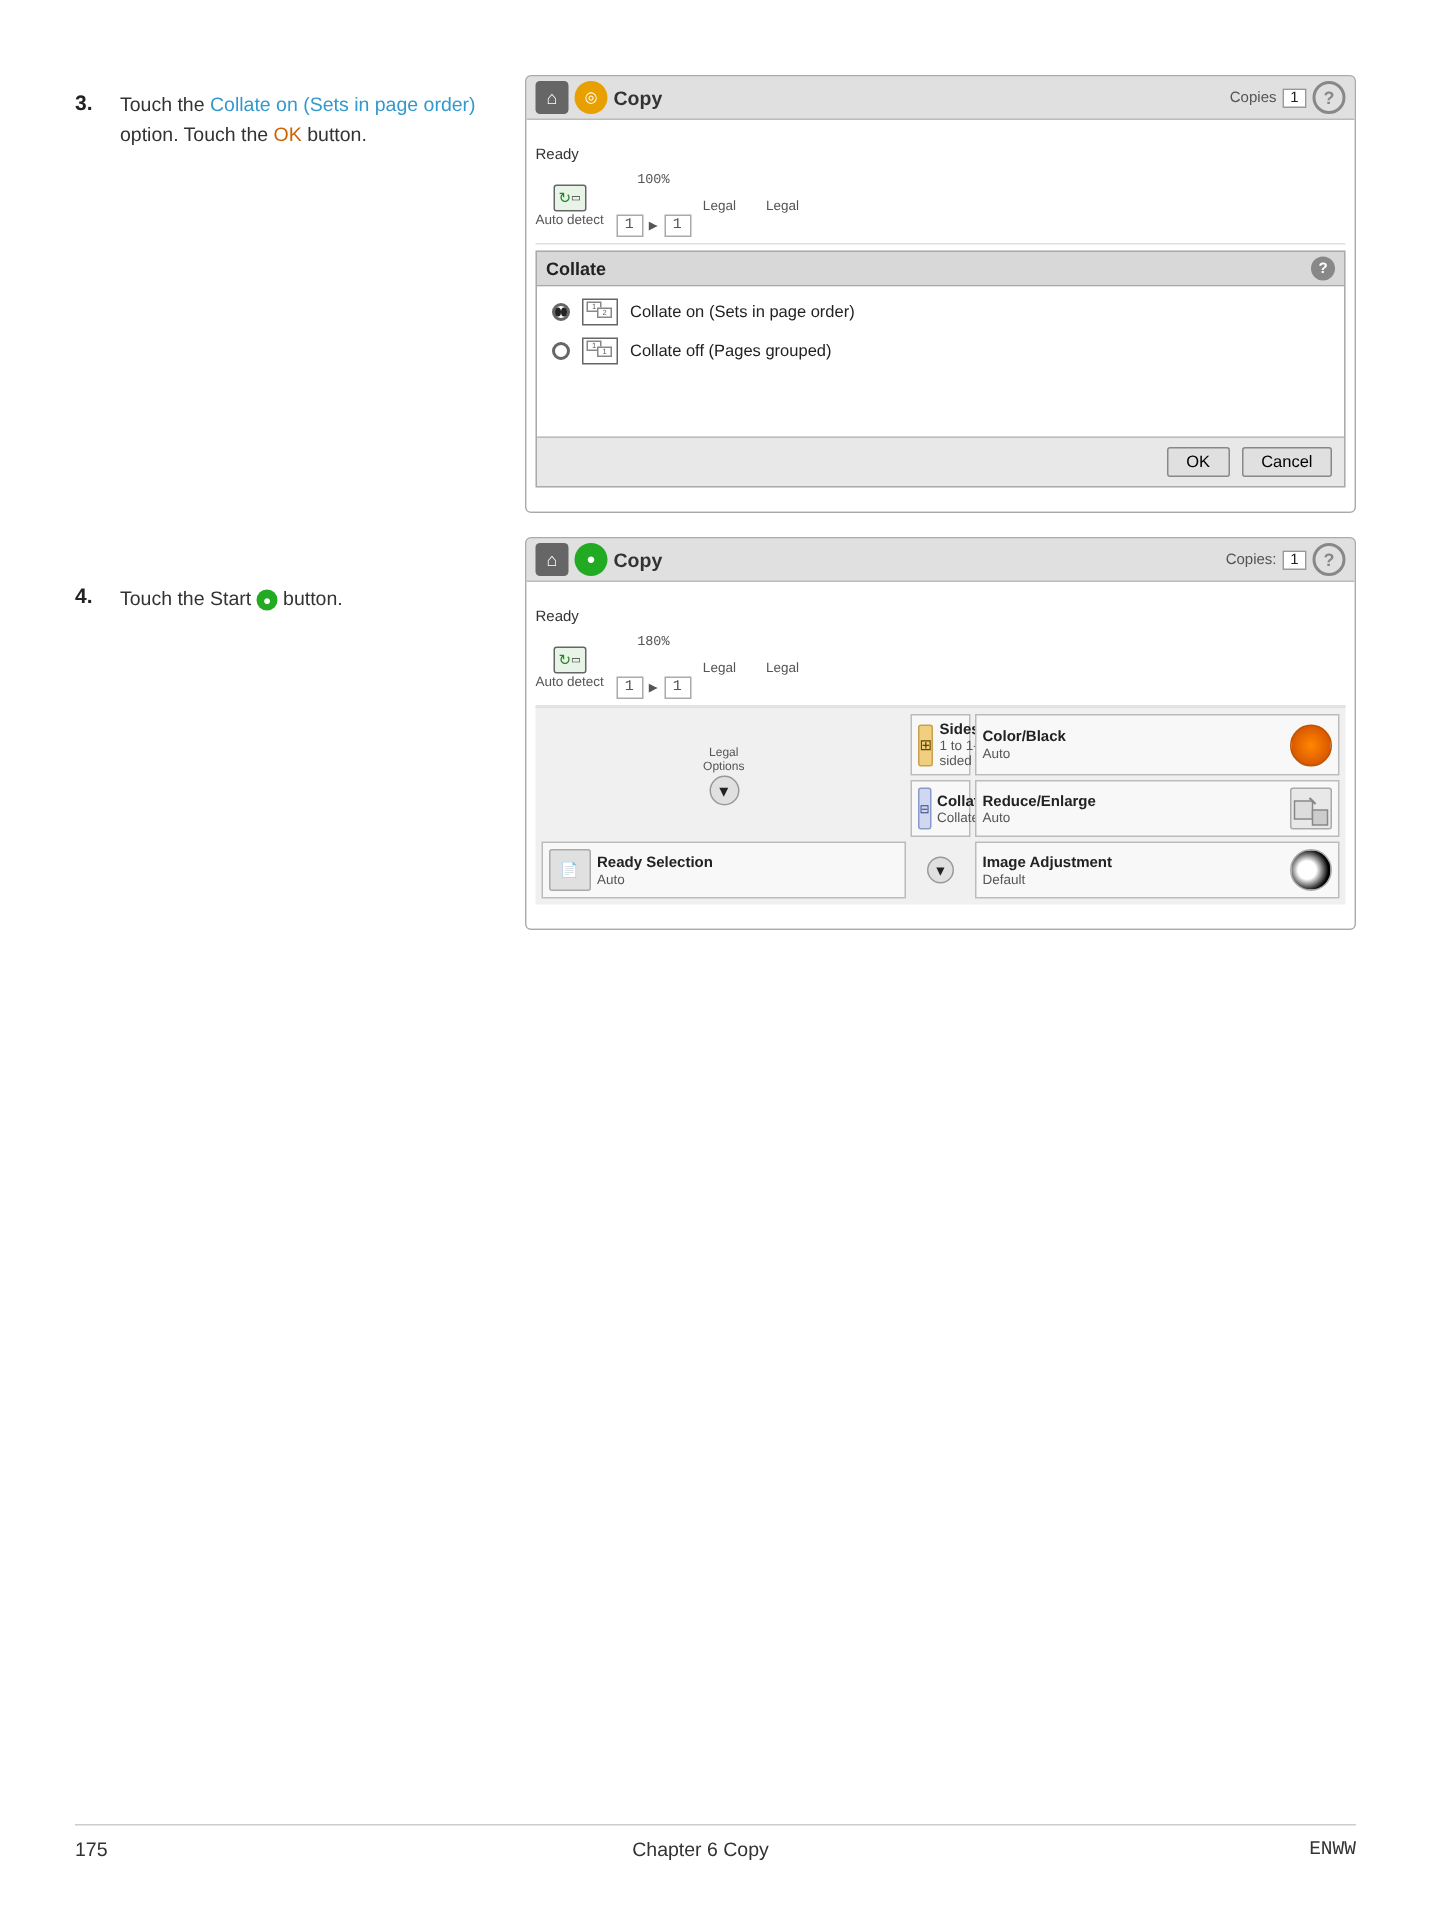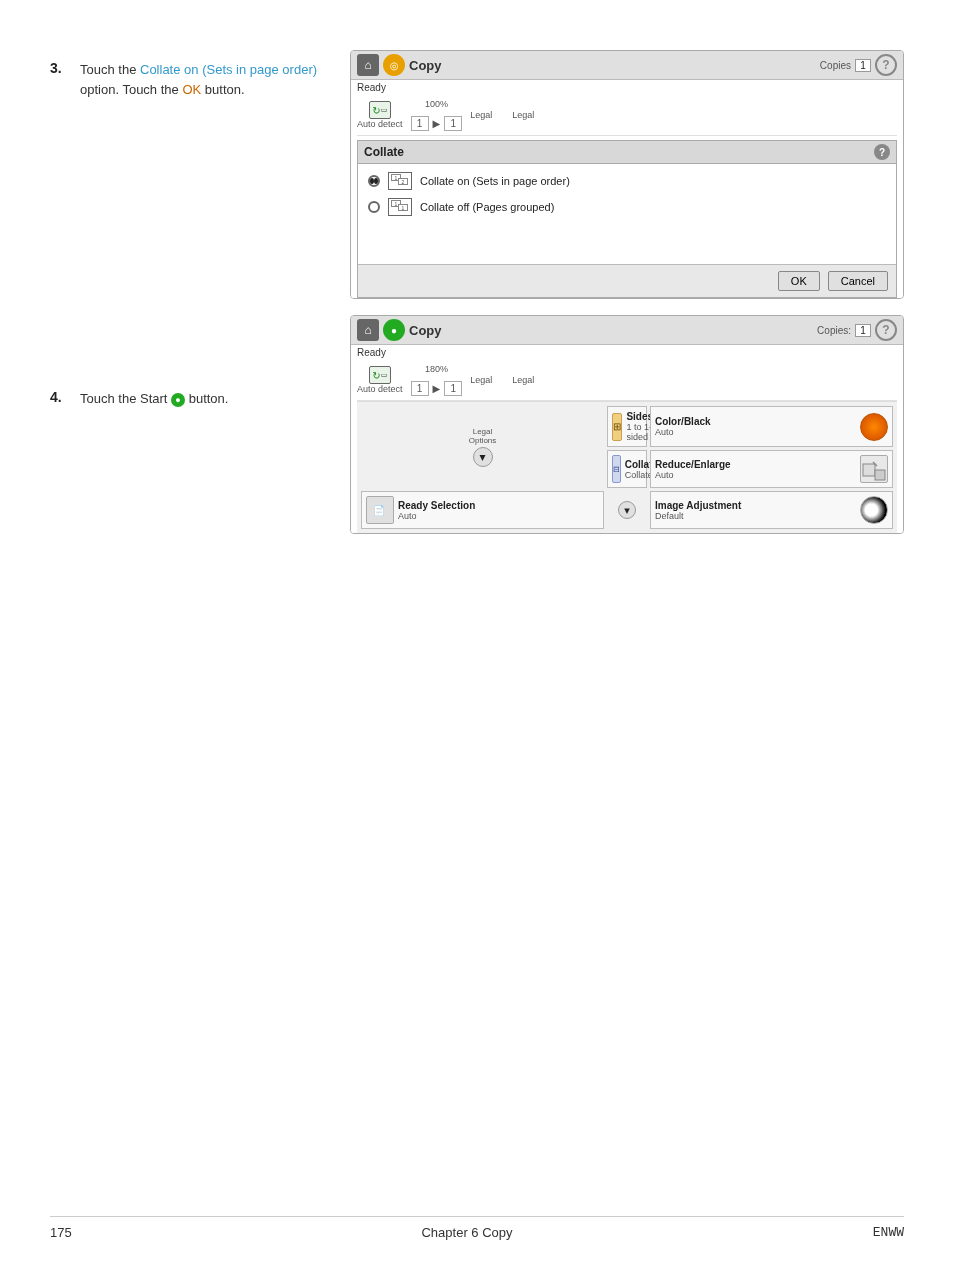--- a/index.html
+++ b/index.html
@@ -104,21 +104,21 @@
     .device-copies-value {
       font-size: 10px;
       border: 1px solid #999;
       background: #fff;
       padding: 0 4px;
       min-width: 16px;
       text-align: center;
     }
 
     .device-body {
-      padding: 0 6px;
+      padding: 16px 6px;
       background: #fff;
     }
 
     .device-status {
       font-size: 10px;
       color: #333;
       padding: 2px 0;
     }
 
     .device-controls {
@@ -150,21 +150,22 @@
       color: #333;
       position: relative;
     }
 
     .percent-block {
       display: flex;
       flex-direction: column;
       align-items: center;
       font-size: 9px;
       color: #555;
-      gap: 7px;
+      gap: 18px;
+      font-family: Liberation Mono, monospace;
     }
 
     .percent-row {
       display: flex;
       align-items: center;
       gap: 4px;
     }
 
     .percent-box {
       border: 1px solid #aaa;

